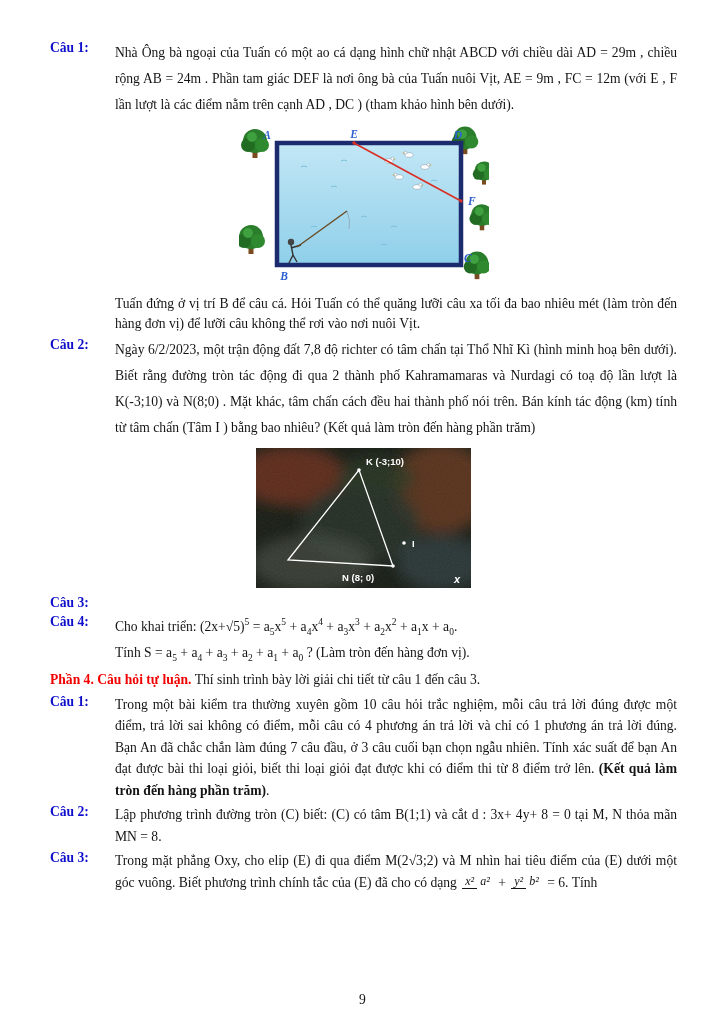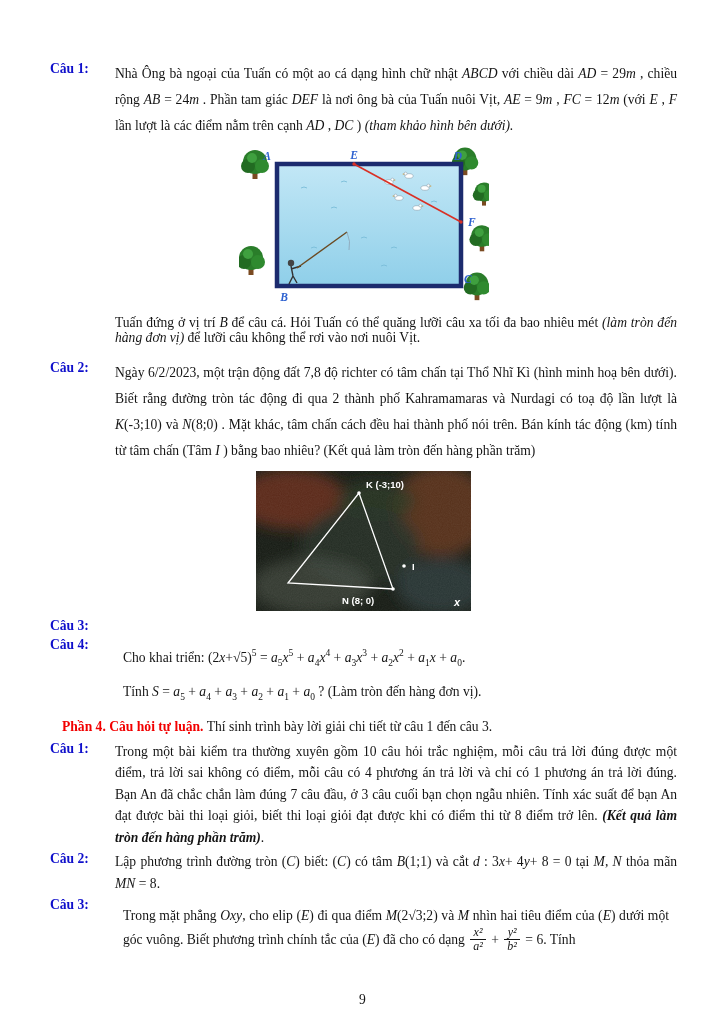--- a/index.html
+++ b/index.html
@@ -1,32 +1,32 @@
 <!DOCTYPE html>
 <html style="--label-blue: #0f0fcb; --section-red: #f20000; --fig-blue: #2e62d0;"><head>
 <meta charset="utf-8">
 <style>
   html,body{margin:0;padding:0}
   body{
     width:725px;height:1024px;background:#ffffff;position:relative;overflow:hidden;
     font-family:"Liberation Serif","DejaVu Serif",serif;font-size:13.6px;color:#141414;
   }
-  .page{padding:61px 48px 0 50px}
+  .page{padding:40px 48px 0 50px}
   .qrow{display:flex;align-items:flex-start;margin-bottom:3px}
   .qlabel{flex:0 0 65px;font-weight:700;color:var(--label-blue,#0f0fcb)}
   .qbody{flex:1;text-align:justify;line-height:21.5px}
-  .qbody p{margin:8px}
+  .qbody p{margin:0}
   .mathp{line-height:26px}
-  .cont{margin-left:65px;text-align:justify;line-height:15px;margin-bottom:15px}
-  .hdr{margin:2px 0 3px 12px;line-height:21.5px}
+  .cont{margin-left:65px;text-align:justify;line-height:20px;margin-bottom:3px}
+  .hdr{margin:2px 0 3px 0;line-height:21.5px}
   .hdr .t{color:var(--section-red,#f20000);font-weight:700}
-  .it{font-style:italic}
+  .it{}
   .bd{font-weight:700}
   sup,sub{font-size:9.5px;line-height:0}
-  .frac{display:inline-flex;flex-direction:column;text-align:center;font-style:italic;
+  .frac{display:inline-flex;text-align:center;font-style:italic;
     line-height:1.1;font-size:12px;vertical-align:middle;margin:0 2px;position:relative;top:-1px}
   .frac .fnum{border-bottom:1px solid #141414;padding:0 3px}
   .frac .fden{padding:0 3px}
   .figwrap{display:flex;justify-content:center;margin:7px 0}
   .plbl{font-family:"Liberation Serif","DejaVu Serif",serif;font-style:italic;font-weight:700;
     font-size:11.5px;fill:var(--fig-blue,#2e62d0)}
   .mlbl{font-family:"Liberation Sans","DejaVu Sans",sans-serif;font-weight:700;font-size:9.5px;fill:#ffffff}
   .mlbl.ital{font-style:italic;font-size:11px}
   .pagenum{position:absolute;left:0;right:0;bottom:16px;text-align:center}
 </style>

